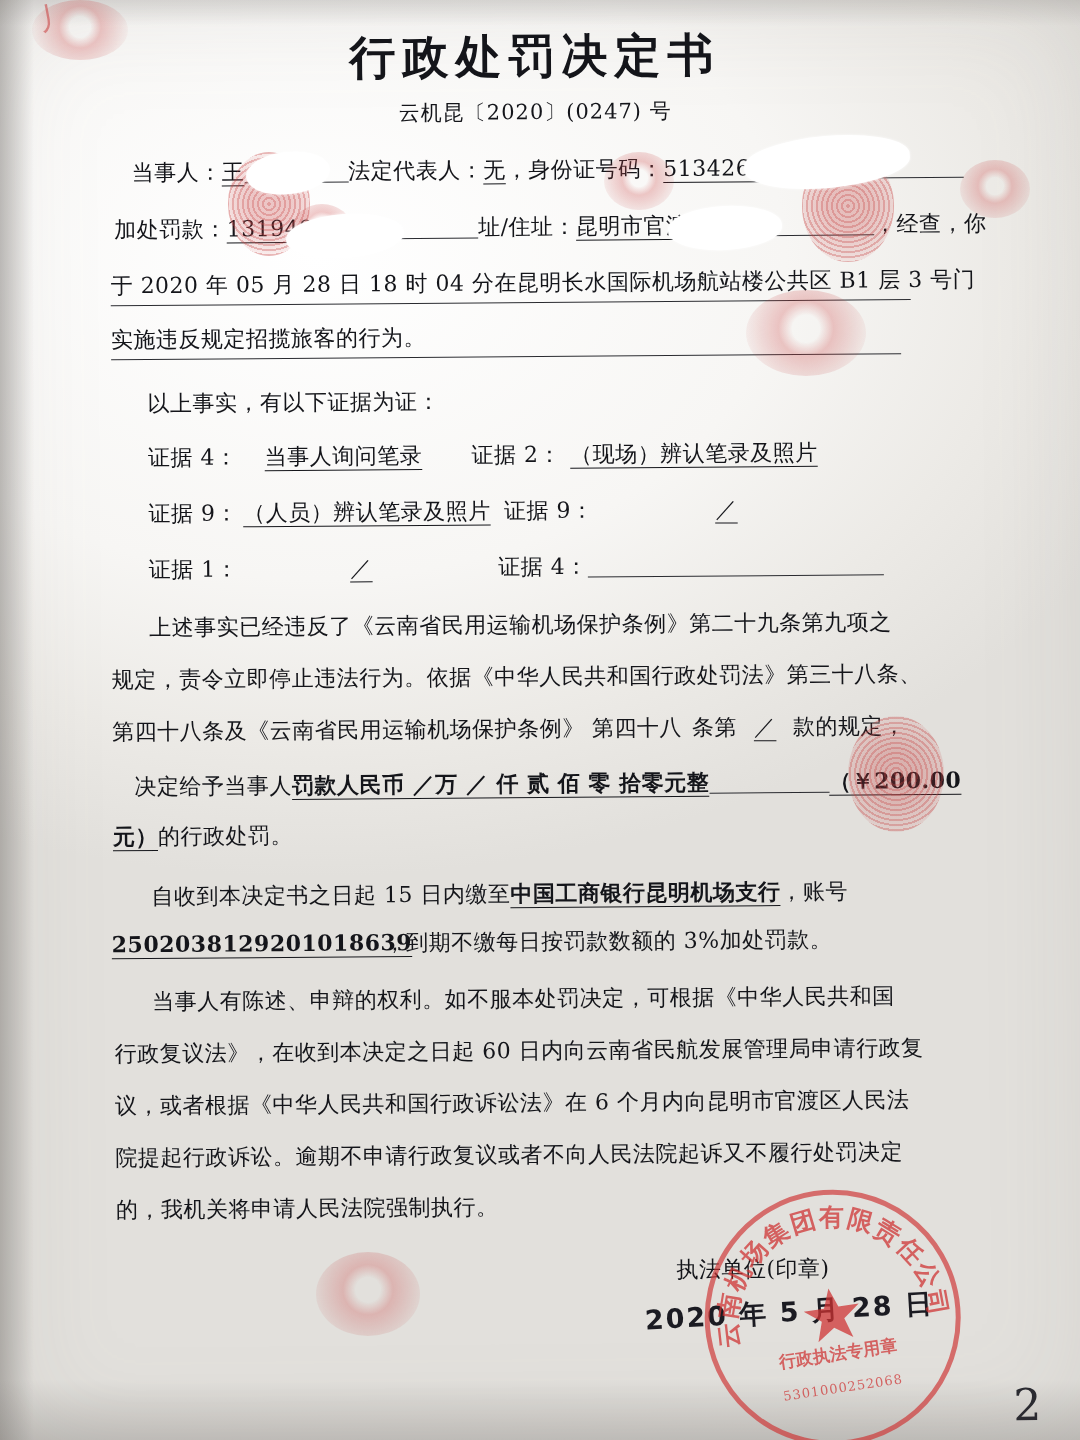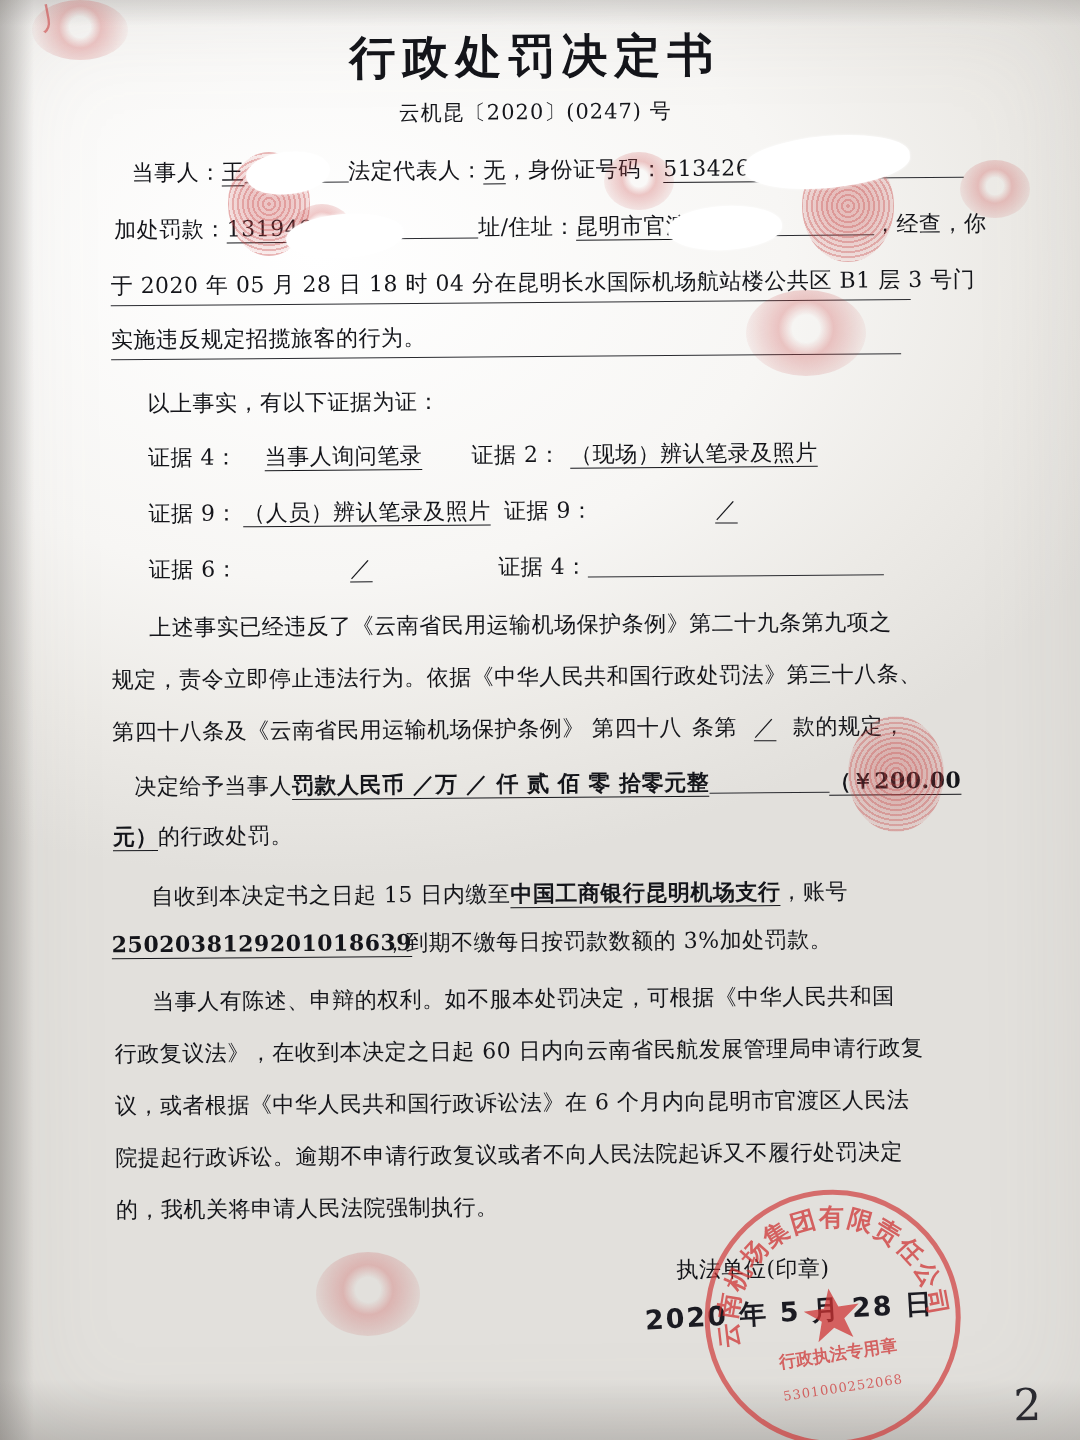--- a/index.html
+++ b/index.html
@@ -222,21 +222,21 @@
 
     <div class="line" style="top:440px; left:150px;">
       <span>证据 4：</span><span class="u" style="display:inline-block; width:212px; text-align:center;">当事人询问笔录</span><span style="display:inline-block;width:22px;"></span><span>证据 2：</span><span class="u" style="display:inline-block; width:266px; text-align:center;">（现场）辨认笔录及照片</span>
     </div>
 
     <div class="line" style="top:496px; left:150px;">
       <span>证据 9：</span><span class="u" style="display:inline-block; width:258px; text-align:center;">（人员）辨认笔录及照片</span><span style="display:inline-block;width:8px;"></span><span>证据 9：</span><span class="u" style="display:inline-block; width:266px; text-align:center;">／</span>
     </div>
 
     <div class="line" style="top:552px; left:150px;">
-      <span>证据 6：</span><span class="u" style="display:inline-block; width:246px; text-align:center;">／</span><span style="display:inline-block;width:14px;"></span><span>证据 4：</span><span class="blankline" style="width:296px;"></span>
+      <span>证据 1：</span><span class="u" style="display:inline-block; width:246px; text-align:center;">／</span><span style="display:inline-block;width:14px;"></span><span>证据 4：</span><span class="blankline" style="width:296px;"></span>
     </div>
 
     <div class="line" style="top:610px; left:150px;">上述事实已经违反了《云南省民用运输机场保护条例》第二十九条第九项之</div>
     <div class="line" style="top:662px; left:112px;">规定，责令立即停止违法行为。依据《中华人民共和国行政处罚法》第三十八条、</div>
     <div class="line" style="top:714px; left:112px;">
       <span>第四十八条及《云南省民用运输机场保护条例》 第四十八</span><span style="display:inline-block;width:10px;"></span><span>条第</span><span class="u" style="display:inline-block; width:56px; text-align:center;">／</span><span>款的规定，</span>
     </div>
 
     <div class="line" style="top:768px; left:134px;">
       <span>决定给予当事人</span><span class="u bold">罚款人民币 ／万 ／ 仟 贰 佰 零 拾零元整</span><span class="blankline" style="width:120px;"></span><span class="u bold">（￥200.00</span>

